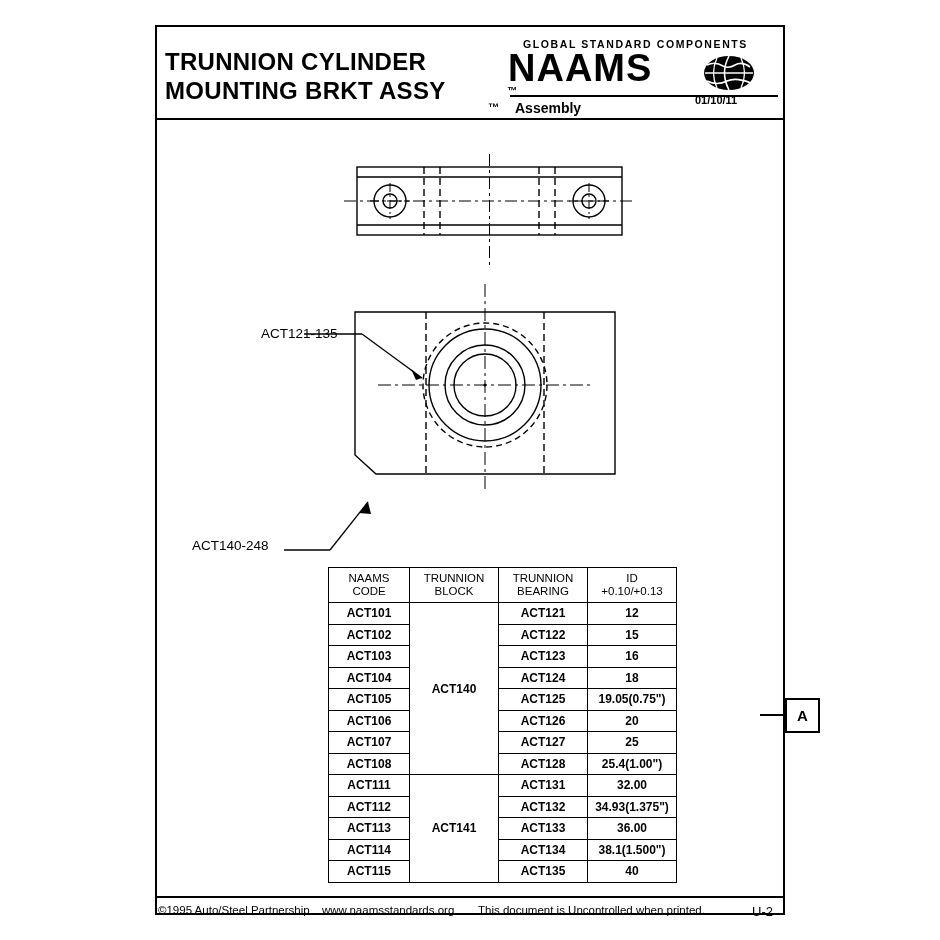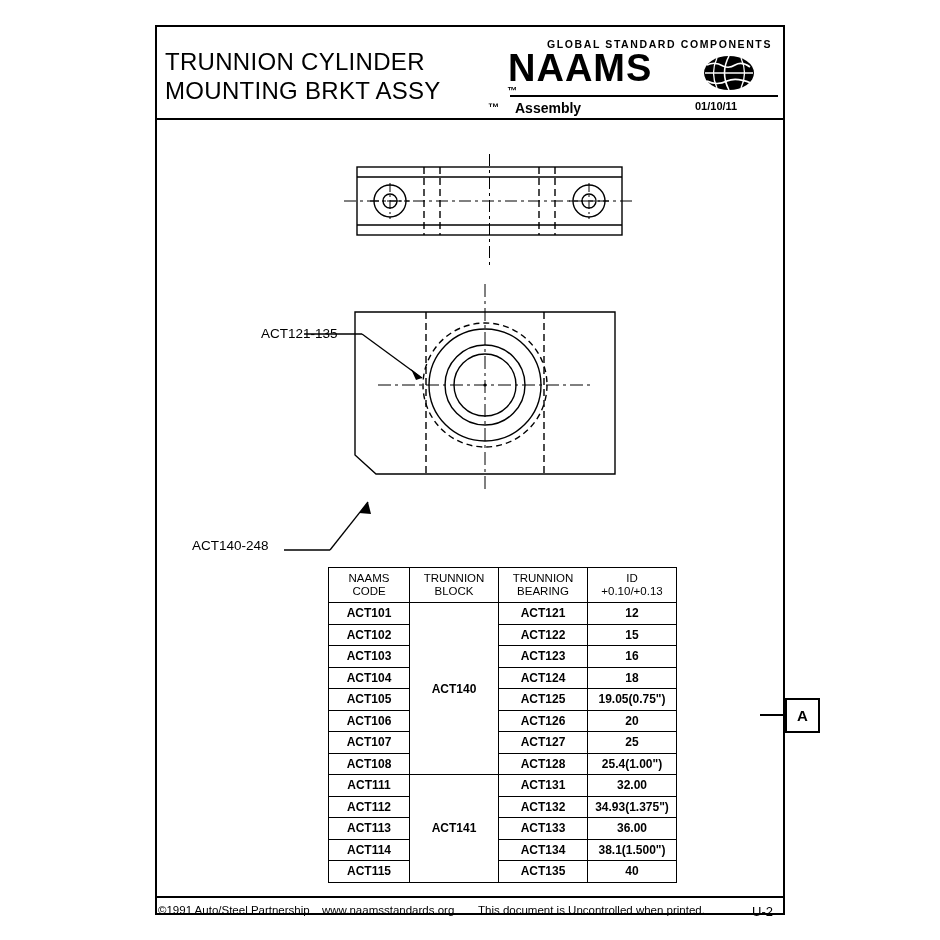--- a/index.html
+++ b/index.html
@@ -34,21 +34,21 @@
     width: 630px;
     height: 95px;
     border-bottom: 2px solid #000;
     box-sizing: border-box;
   }
   .title-text {
     position: absolute;
     left: 10px;
     top: 22px;
     font-size: 24px;
-    font-weight: normal;
+    font-weight: bold;
     line-height: 1.22;
     letter-spacing: 0.3px;
     white-space: pre-line;
   }
   .tm-mark {
     position: absolute;
     left: 333px;
     top: 76px;
     font-size: 11px;
     font-weight: bold;
@@ -56,27 +56,27 @@
   
   .logo-area {
     position: absolute;
     left: 350px;
     top: 0px;
     width: 280px;
     height: 95px;
   }
   .gsc-line {
     position: absolute;
-    left: 2px;
+    left: 18px;
     top: 13px;
     width: 265px;
     font-size: 10.5px;
     font-weight: bold;
     letter-spacing: 1.6px;
-    text-align: right;
+    text-align: left;
   }
   .naams-word {
     position: absolute;
     left: 3px;
     top: 22px;
     font-size: 38px;
     font-weight: bold;
     letter-spacing: 1px;
     font-family: "Liberation Sans", sans-serif;
   }
@@ -98,21 +98,21 @@
   .assembly-label {
     position: absolute;
     left: 10px;
     top: 75px;
     font-size: 14px;
     font-weight: bold;
   }
   .date-label {
     position: absolute;
     left: 190px;
-    top: 75px;
+    top: 69px;
     font-size: 11px;
     font-weight: bold;
   }
   .tm-logo {
     position: absolute;
     left: 352px;
     top: 60px;
     font-size: 10px;
     font-weight: bold;
   }
@@ -394,18 +394,18 @@
       </tr>
       <tr>
         <td>ACT115</td>
         <td>ACT135</td>
         <td>40</td>
       </tr>
     </tbody>
   </table>
 
   <div class="footer-rule"></div>
-  <div class="footer footer-copy">©1991 Auto/Steel Partnership</div>
+  <div class="footer footer-copy">©1995 Auto/Steel Partnership</div>
   <div class="footer footer-url">www.naamsstandards.org</div>
   <div class="footer footer-note">This document is Uncontrolled when printed.</div>
   <div class="footer footer-page">U-2</div>
 
 </div>
 
 </body></html>

